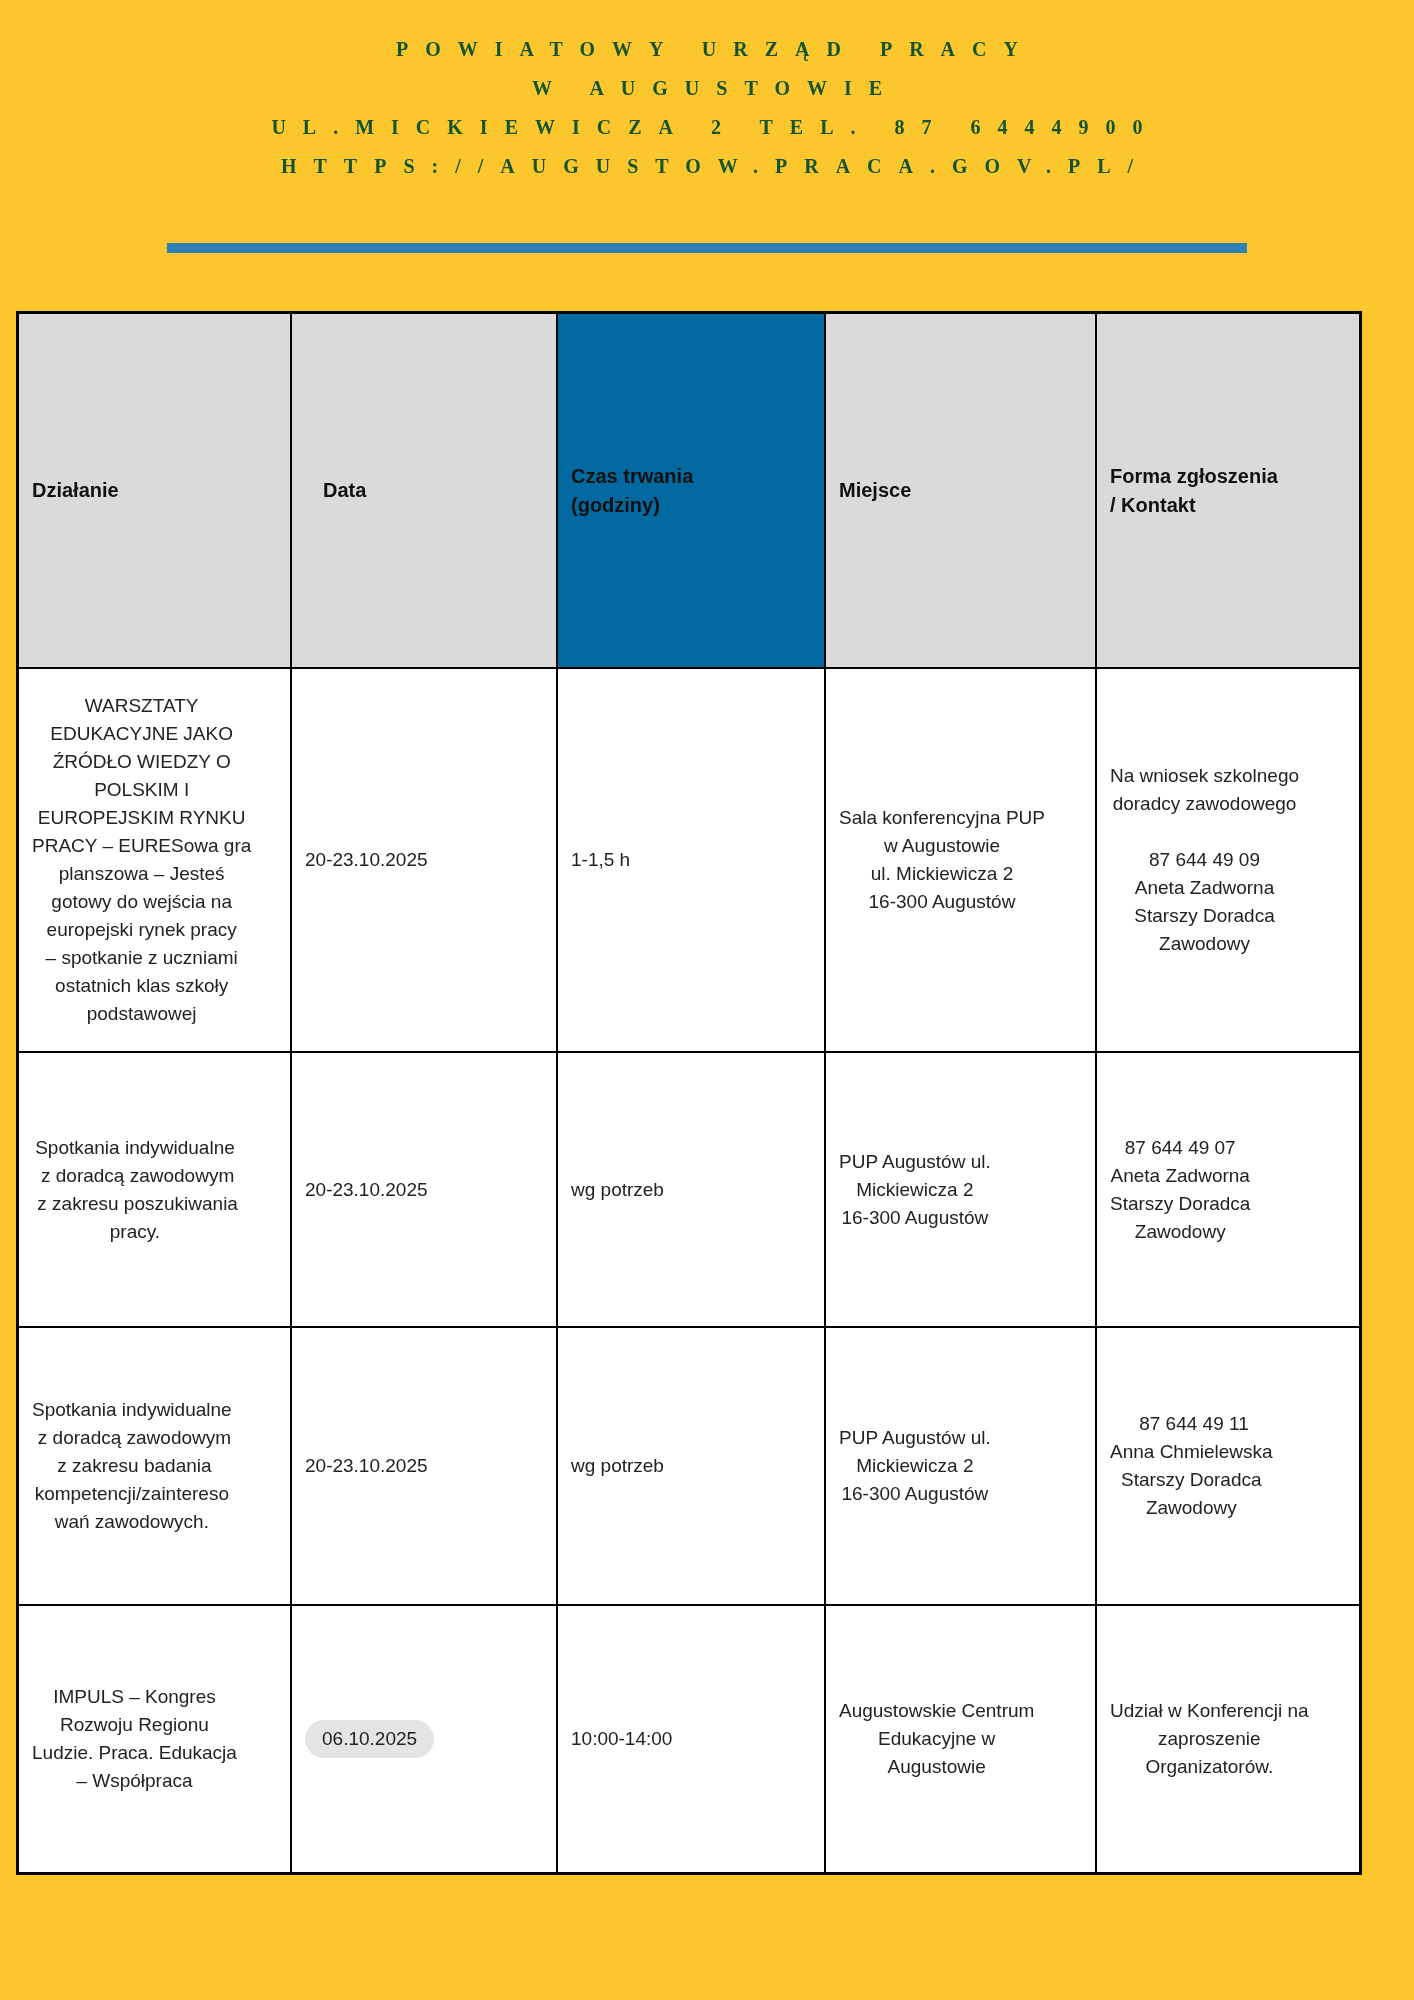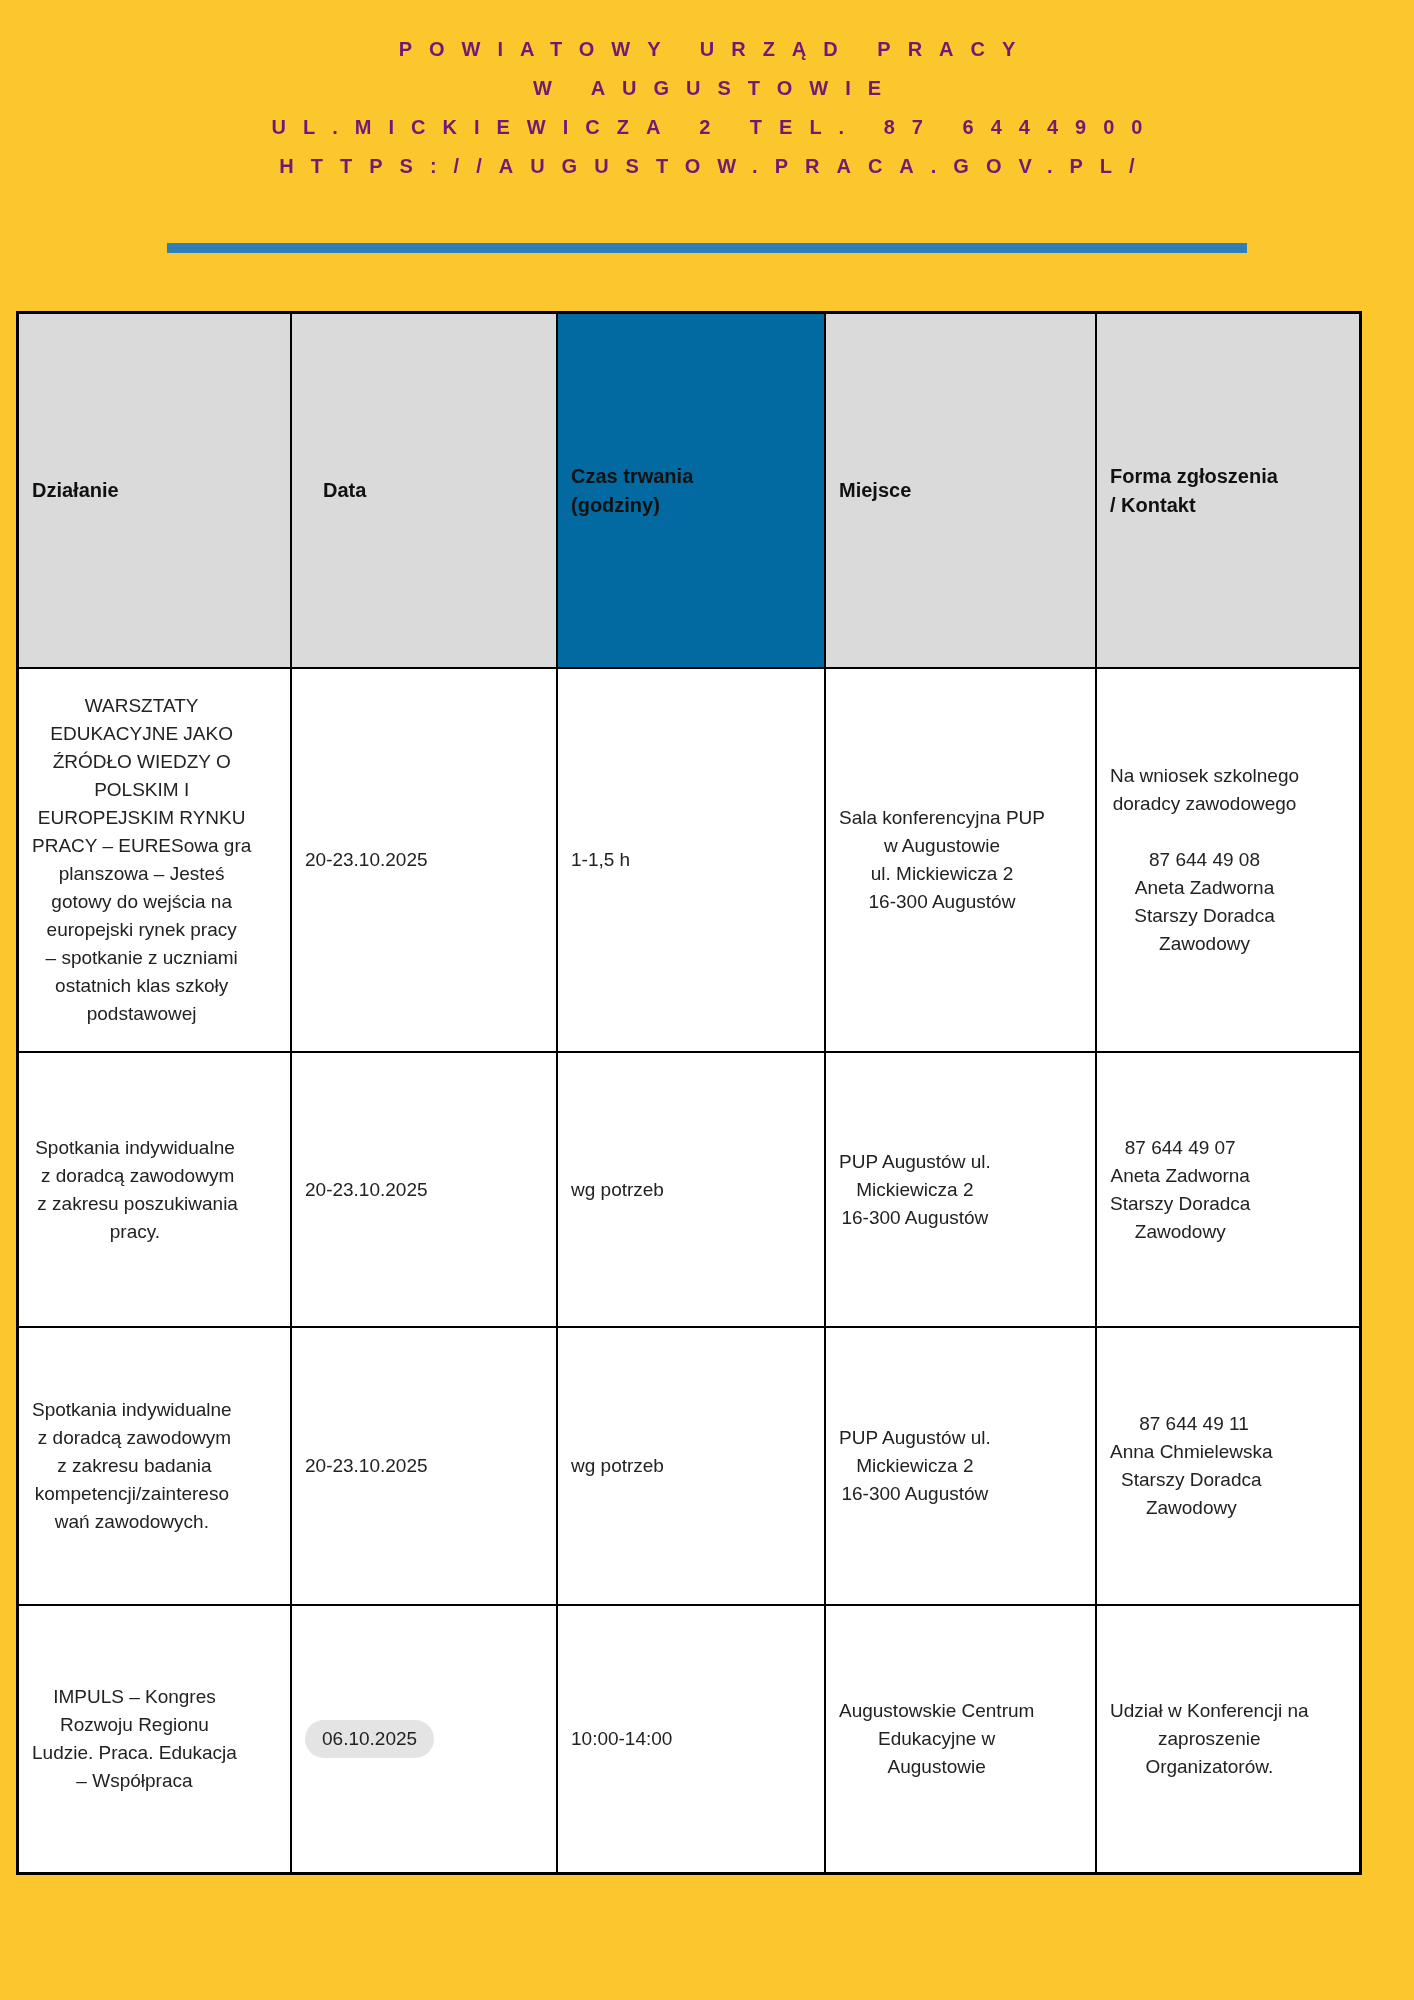--- a/index.html
+++ b/index.html
@@ -77,21 +77,21 @@
     border-radius: 20px;
     padding: 5px 17px;
     display: inline-block;
   }
 </style>
 </head>
 <body style="background: rgb(251, 199, 45);">
 
 <div class="page" style="background: rgb(251, 199, 45);">
 
-  <div class="top-header" style="color: #701a75;">
+  <div class="top-header" style="color: #14532d; font-family: Liberation Serif, serif;">
     <div class="hline">POWIATOWY URZĄD PRACY</div>
     <div class="hline">W AUGUSTOWIE</div>
     <div class="hline">UL.MICKIEWICZA 2 TEL. 87 6444900</div>
     <div class="hline">HTTPS://AUGUSTOW.PRACA.GOV.PL/</div>
   </div>
 
   <div class="divider" style="background: rgb(46, 126, 184);"></div>
 
   <div class="tbl">
 
@@ -117,21 +117,21 @@
 podstawowej</div>
     <div class="cell td"><span>20-23.10.2025</span></div>
     <div class="cell td">1-1,5 h</div>
     <div class="cell td">Sala konferencyjna PUP
 w Augustowie
 ul. Mickiewicza 2
 16-300 Augustów</div>
     <div class="cell td last-col">Na wniosek szkolnego
 doradcy zawodowego
 
-87 644 49 08
+87 644 49 09
 Aneta Zadworna
 Starszy Doradca
 Zawodowy</div>
 
     <div class="cell td">Spotkania indywidualne
  z doradcą zawodowym
  z zakresu poszukiwania
 pracy.</div>
     <div class="cell td"><span>20-23.10.2025</span></div>
     <div class="cell td">wg potrzeb</div>

